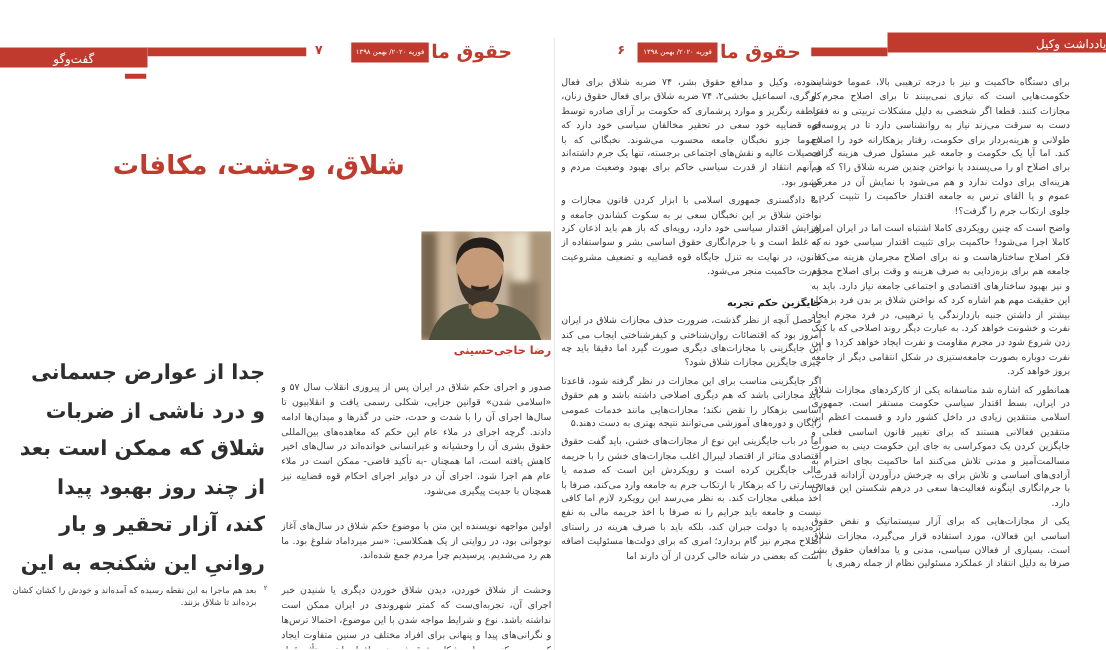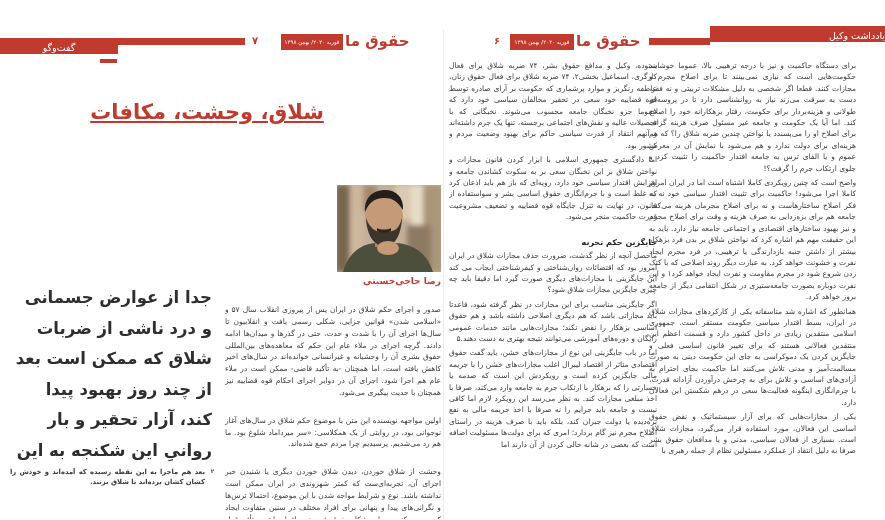--- a/index.html
+++ b/index.html
@@ -22,21 +22,21 @@
   .col h3{margin:6px 0 2px 0;font-size:8px;color:#222;font-weight:bold;}
   .gap-lg{margin-top:14px !important;}
 
   
   .title{font-size:21px;font-weight:bold;text-align:center;direction:rtl;}
   .caption{font-size:9px;font-weight:bold;text-align:right;direction:rtl;}
   .bodycol{direction:rtl;text-align:justify;color:#3b3b3b;font-size:7.5px;line-height:11.85px;overflow:hidden;}
   .bodycol p{margin:16px 0 4px 0;}
   .pullquote{direction:rtl;text-align:right;color:#2e2e2e;font-size:16.5px;line-height:30.5px;font-weight:bold;}
   .footnotes{direction:rtl;text-align:justify;color:#3b3b3b;font-size:6.8px;line-height:9.6px;overflow:hidden;}
-  .footnote{position:relative;padding-right:9px;margin-bottom:3px;font-weight:bold;}
+  .footnote{position:relative;padding-right:9px;margin-bottom:3px;}
   .fn-marker{position:absolute;right:0;top:-1px;font-size:5.5px;color:#3b3b3b;}
 
   .divider{width:1px;background:#ececec;}
 </style>
 </head>
 <body>
 
 <div class="spread">
 
   <section>
@@ -72,21 +72,21 @@
 
     <div class="abs red-bg section-box" style="left:0;top:38px;width:118px;text-align:center;">
       <span>گفت‌وگو</span>
     </div>
     <div class="abs red-bg thin-bar" style="left:118px;top:38px;width:127px;"></div>
     <div class="abs red-bg" style="left:100px;top:59px;width:17px;height:4px;"></div>
     <div class="abs page-num red-tx" style="left:252px;top:35px;">۷</div>
     <div class="abs red-bg date-box" style="left:281px;top:34px;width:62px;">فوریه ۲۰۲۰/ بهمن ۱۳۹۸</div>
     <div class="abs logo red-tx" style="left:345px;top:32px;width:68px;">حقوق ما</div>
 
-    <div class="abs title red-tx" style="left:57px;top:100px;width:300px;text-decoration:underline;">شلاق، وحشت، مکافات</div>
+    <div class="abs title red-tx" style="left:57px;top:120px;width:300px;">شلاق، وحشت، مکافات</div>
 
     <div class="abs" style="left:337px;top:185px;width:104px;height:87px;overflow:hidden;">
       <svg width="104" height="87" viewBox="0 0 104 87">
         <rect width="104" height="87" fill="#c4b09a"></rect>
         <defs>
             <filter id="blurbg" x="-20%" y="-20%" width="140%" height="140%">
               <feGaussianBlur stdDeviation="2.4"></feGaussianBlur>
             </filter>
           </defs>
         <g filter="url(#blurbg)">

